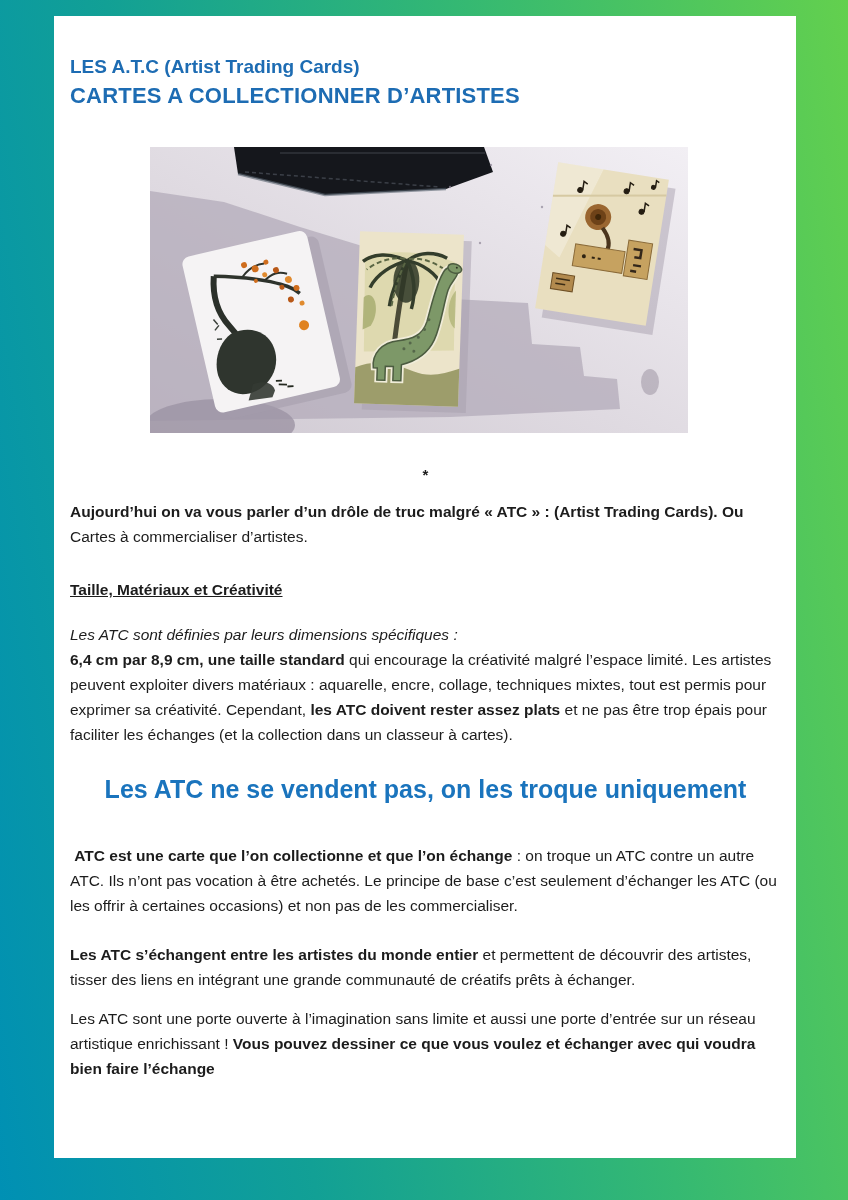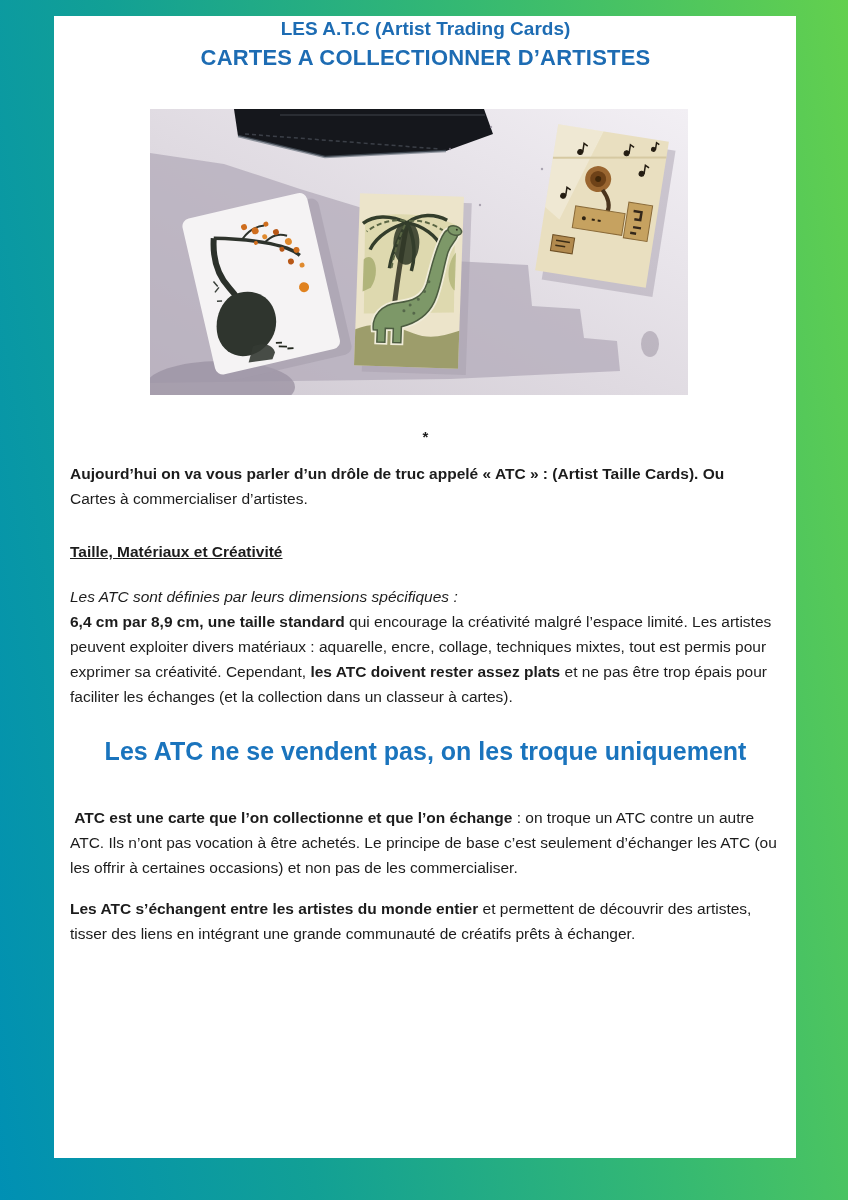--- a/index.html
+++ b/index.html
@@ -7,34 +7,34 @@
   body{
     width:848px;height:1200px;overflow:hidden;
     font-family:"Liberation Sans",sans-serif;
     background:linear-gradient(80deg,#0090b4 0%,#12a095 30%,#35b972 64%,#63d04e 100%);
     position:relative;
   }
   .page{
     position:absolute;left:54px;top:16px;width:742px;height:1142px;
     background:#ffffff;padding:0 15px 0 16px;
   }
-  .doc-title{text-align:center;color:#1d6cb3;font-weight:bold}
+  .doc-title{margin-top:38px;color:#1d6cb3;font-weight:bold}
   .doc-title .l1{font-size:19px;line-height:26px}
   .doc-title .l2{font-size:22px;line-height:31px;letter-spacing:.2px}
   .photo{margin:36px 0 0 80px;width:538px;height:286px;display:block}
   .star{margin-top:29px;text-align:center;font-weight:bold;font-size:15px;line-height:25px;color:#1c1c1c}
   p{margin:0;font-size:15.5px;line-height:25px;color:#1c1c1c}
   .justify{text-align:justify}
   .p1{margin-top:12px}
   .h1{margin-top:28px;font-weight:bold;text-decoration:underline}
   .p3{margin-top:20px;font-style:italic}
   .h2{margin-top:24px;text-align:center;color:#1a74bd;font-weight:bold;font-size:25px;line-height:36px}
   .p5{margin-top:36px}
   .h3{margin-top:16px;font-weight:bold}
-  .p6{margin-top:16px}
+  .p6{margin-top:24px}
   .p7{margin-top:14px}
   b{font-weight:bold}
 </style>
 </head>
 <body>
 
 <div class="page">
 
   <div class="doc-title">
     <div class="l1">LES A.T.C (Artist Trading Cards)</div>
@@ -161,27 +161,28 @@
     <g fill="#8f8797" opacity="0.7">
       <circle cx="300" cy="40" r="1.2"></circle>
         <circle cx="341" cy="18" r="1.2"></circle>
       <circle cx="392" cy="60" r="1.2"></circle>
         <circle cx="330" cy="96" r="1.2"></circle>
     </g>
   </svg>
 
   <div class="star">*</div>
 
-  <p class="p1 justify"><b>Aujourd’hui on va vous parler d’un drôle de truc appelé « ATC » : (Artist Taille Cards). Ou</b><br><span>Cartes à commercialiser d’artistes.</span></p>
+  <p class="p1 justify"><b>Aujourd’hui on va vous parler d’un drôle de truc malgré « ATC » : (Artist Trading Cards). Ou</b><br><span>Cartes à commercialiser d’artistes.</span></p>
 
   <p class="h1">Taille, Matériaux et Créativité</p>
 
   <p class="p3">Les ATC sont définies par leurs dimensions spécifiques :</p>
   <p><b>6,4 cm par 8,9 cm, une taille standard</b><span> qui encourage la créativité malgré l’espace limité. Les artistes peuvent exploiter divers matériaux : aquarelle, encre, collage, techniques mixtes, tout est permis pour exprimer sa créativité. Cependant, </span><b>les ATC doivent rester assez plats</b><span> et ne pas être trop épais pour faciliter les échanges (et la collection dans un classeur à cartes).</span></p>
 
   <p class="h2">Les ATC ne se vendent pas, on les troque uniquement</p>
 
   <p class="p5"><b>&nbsp;ATC est une carte que l’on collectionne et que l’on échange</b><span> : on troque un ATC contre un autre ATC. Ils n’ont pas vocation à être achetés. Le principe de base c’est seulement d’échanger les ATC (ou les offrir à certaines occasions) et non pas de les commercialiser.</span></p>
 
 
   <p class="p6"><b>Les ATC s’échangent entre les artistes du monde entier</b><span> et permettent de découvrir des artistes, tisser des liens en intégrant une grande communauté de créatifs prêts à échanger.</span></p>
+  <p class="p7"><span>Les ATC sont une porte ouverte à l’imagination sans limite et aussi une porte d’entrée sur un réseau artistique enrichissant ! </span><b>Vous pouvez dessiner ce que vous voulez et échanger avec qui voudra bien faire l’échange</b></p>
 
 </div>
 
 </body></html>

